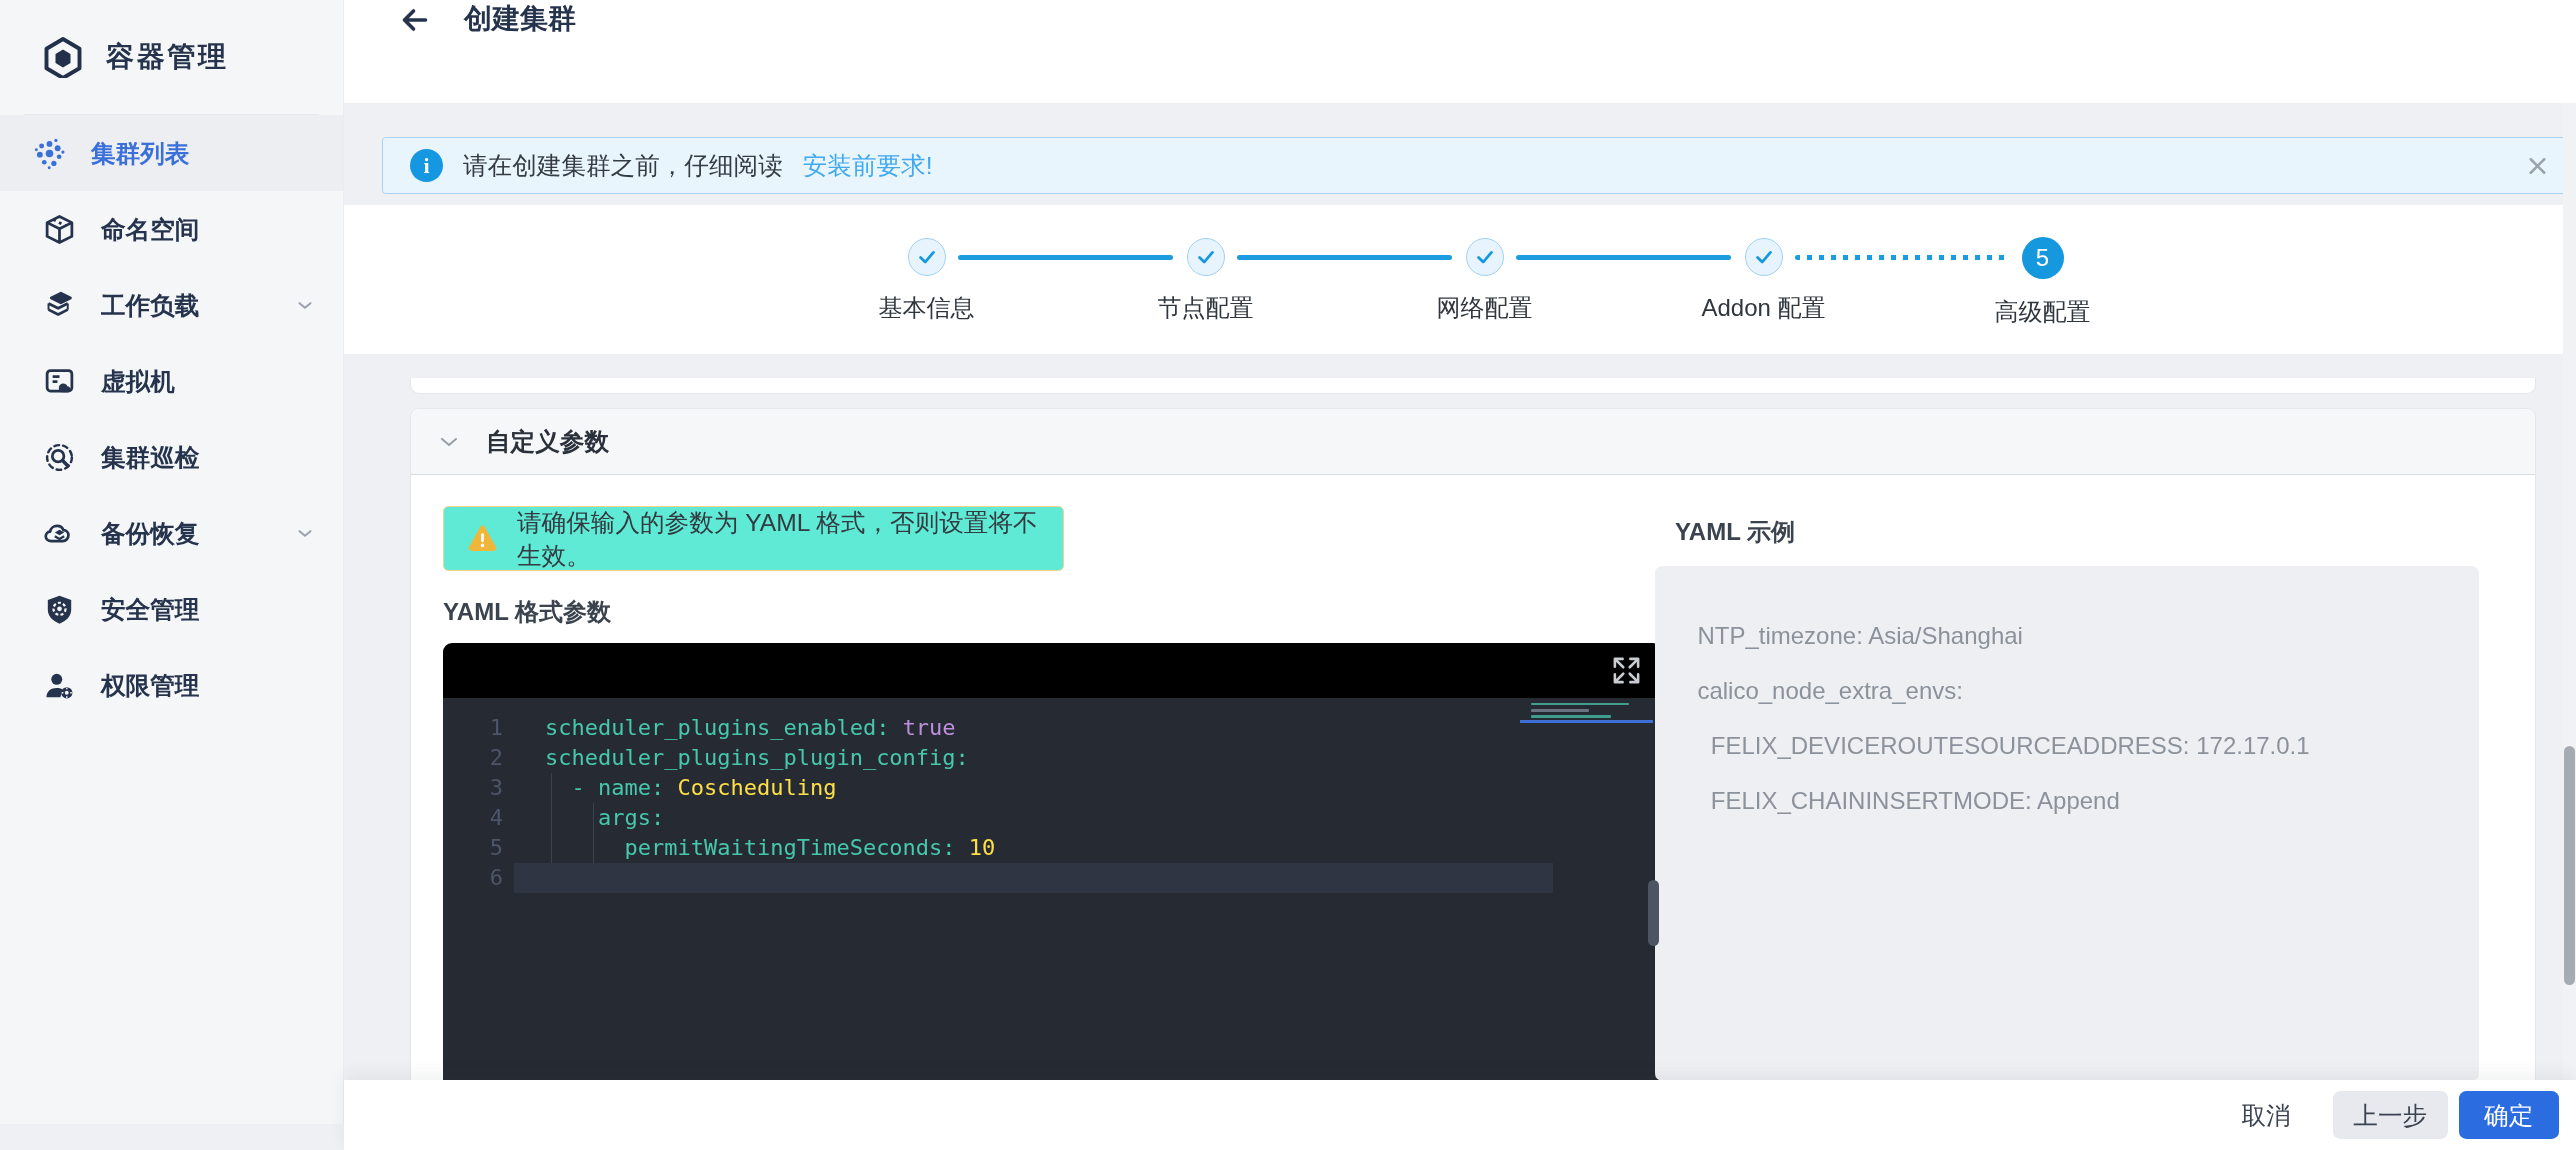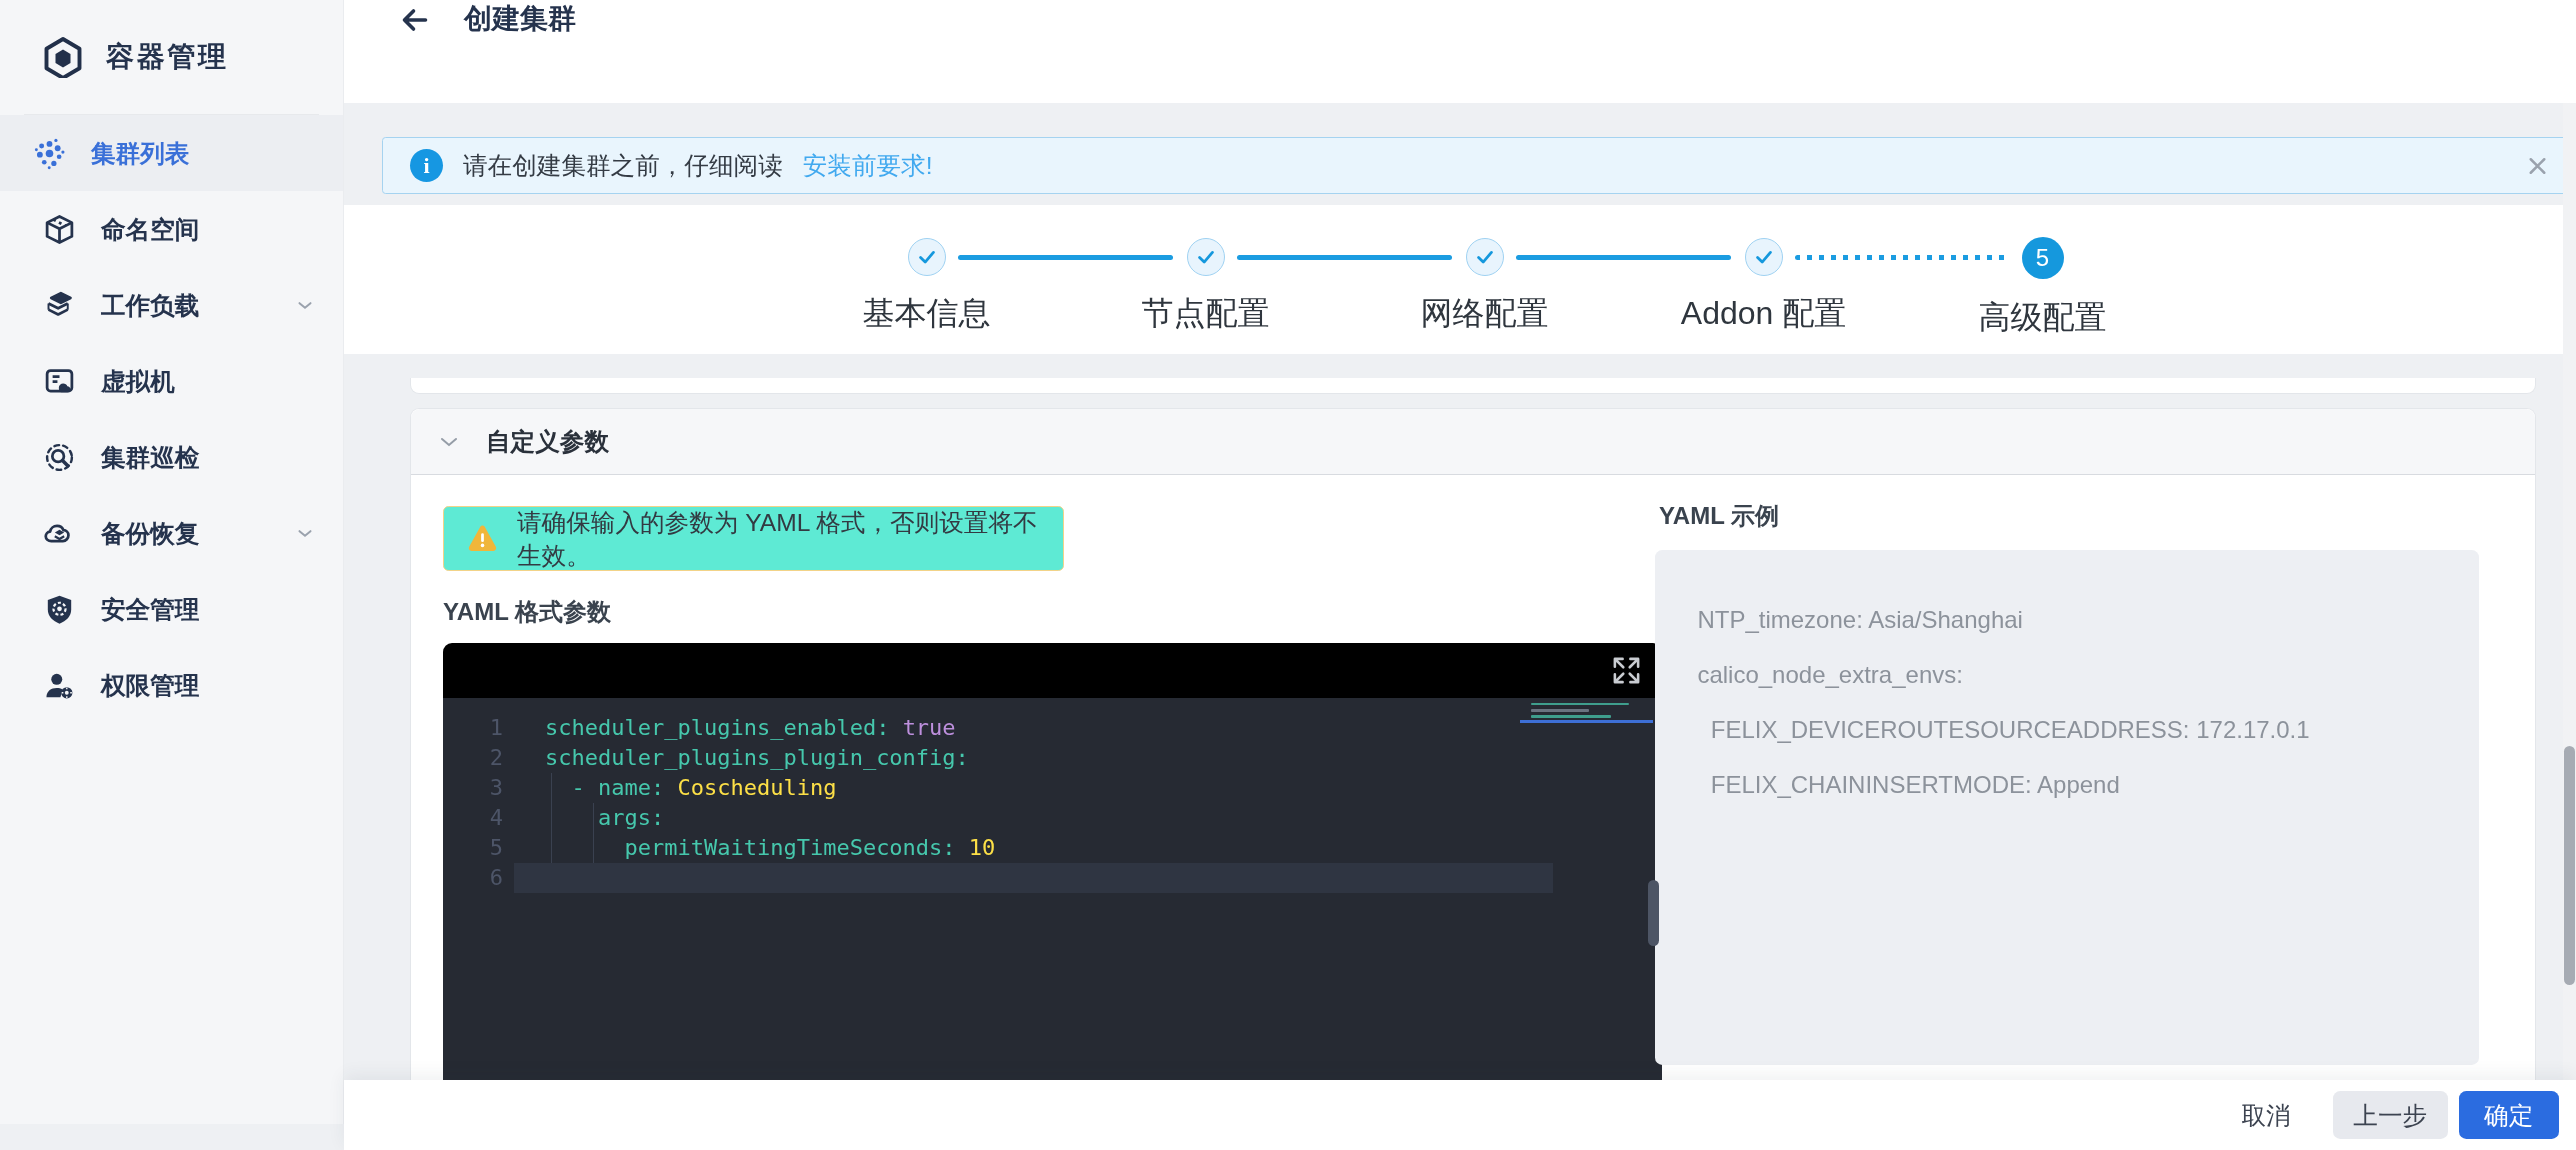--- a/index.html
+++ b/index.html
@@ -29,21 +29,21 @@
   .banner-close{position:absolute;right:24px;top:50%;transform:translateY(-50%);cursor:pointer;display:flex;}
   
   .steps-band{position:absolute;top:102px;left:0;right:0;height:149px;background:#ffffff;}
   .steps{position:absolute;left:443px;top:33px;display:flex;}
   .step{width:279px;position:relative;display:flex;flex-direction:column;align-items:center;cursor:pointer;}
   .step:not(:first-child)::before{content:"";position:absolute;left:-108px;top:17.3px;width:215px;height:4.6px;background:#1b9ce1;border-radius:2.7px;}
   .step.current::before{background:repeating-linear-gradient(90deg,#1b9ce1 0 4.6px,transparent 4.6px 12px);}
   .step-circle{width:36px;height:36px;border-radius:50%;background:#e8f4fd;border:1.8px solid #9fd2f2;display:flex;align-items:center;justify-content:center;}
   .step.current .step-circle{width:42px;height:42px;background:#1598dd;border:none;margin-top:-0.9px;}
   .step-num{color:#ffffff;font-size:24px;font-weight:500;}
-  .step-label{margin-top:16.4px;font-size:32px;color:#2f363e;}
+  .step-label{margin-top:16.4px;font-size:24px;color:#2f363e;}
   
   .prev-card-bottom{position:absolute;top:275px;left:66px;right:40px;height:16.4px;background:#fff;border:0.9px solid #e3e6ea;border-top:none;border-radius:0 0 9px 9px;box-sizing:border-box;}
   .card{position:absolute;top:305px;left:66px;right:40px;bottom:0;background:#fff;border:0.9px solid #e3e6ea;border-bottom:none;border-radius:9px 9px 0 0;box-sizing:border-box;}
   .card-header{height:65px;background:#f6f7f9;border-bottom:1.8px solid #d8dbe0;border-radius:9px 9px 0 0;display:flex;align-items:center;padding:0 25.5px;gap:25.5px;cursor:pointer;}
   .card-title{font-size:24.6px;font-weight:700;color:#2a313b;}
   .card-body{position:relative;padding:31px 0 0 32px;}
   .alert{width:621px;height:65px;background:#5eead4;border:0.9px solid #f2d388;border-radius:5.5px;display:flex;align-items:center;padding:0 22px;gap:18px;font-size:24.6px;color:#333a42;box-sizing:border-box;}
   .col-label{margin:24.6px 0 15.5px 0;font-size:24px;font-weight:600;color:#3a434e;}
   
   .editor{width:1219px;}
@@ -340,21 +340,21 @@
               <div class="mini-bar" style="width:98px;background:#3f9e8d;"></div>
               <div class="mini-bar" style="width:58px;background:#6a7380;"></div>
               <div class="mini-bar" style="width:80px;background:#3f9e8d;"></div>
               <div class="mini-line"></div>
             </div>
             <div class="ed-scroll"></div>
           </div>
         </div>
 
         <div class="right-col">
-          <div class="col-label" style="margin:0;">YAML 示例</div>
+          <div class="col-label" style="margin:16px;">YAML 示例</div>
           <div class="example-box">
             <div class="example-line">NTP_timezone: Asia/Shanghai</div>
             <div class="example-line">calico_node_extra_envs:</div>
             <div class="example-line">  FELIX_DEVICEROUTESOURCEADDRESS: 172.17.0.1</div>
             <div class="example-line">  FELIX_CHAININSERTMODE: Append</div>
           </div>
         </div>
       </div>
     </div>
 

